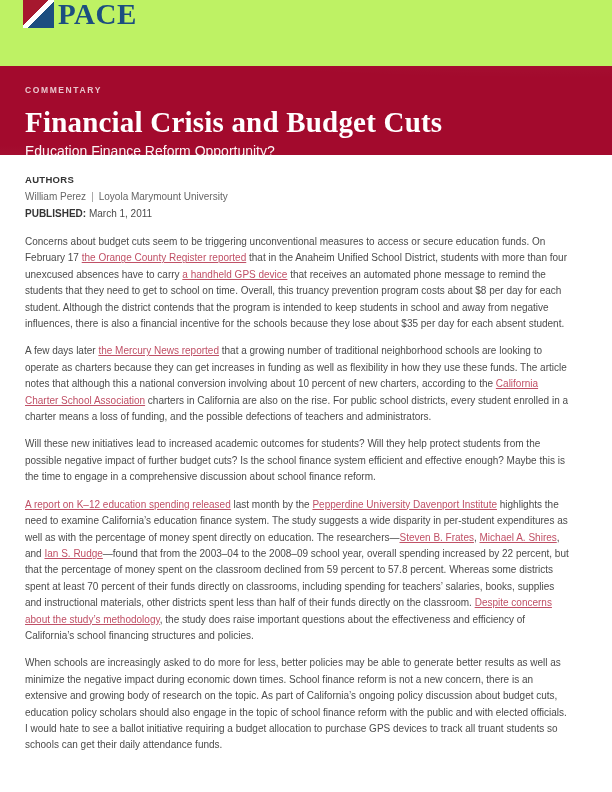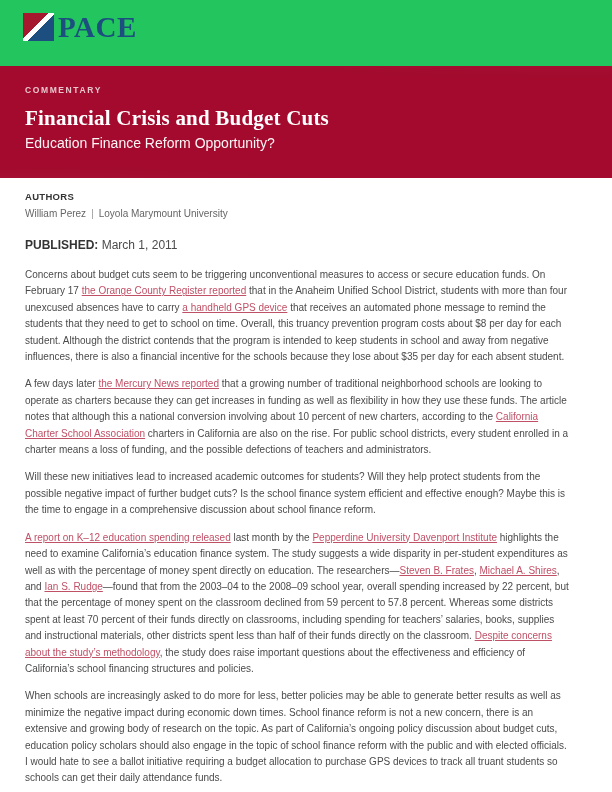--- a/index.html
+++ b/index.html
@@ -7,23 +7,23 @@
     width: 612px; height: 792px;
     margin: 0 auto;
     overflow: hidden;
     font-family: "Liberation Sans", sans-serif;
     -webkit-font-smoothing: antialiased;
   }
 
   
   .page-header {
     height: 66px;
-    background: #22c55e;
+    background: #bef264;
     display: flex;
-    align-items: center;
+    align-items: flex-start;
   }
   .logo {
     display: flex;
     align-items: center;
     margin: 0 0 12px 23px;
   }
   .logo-square {
     width: 31px; height: 28px;
     background: linear-gradient(135deg, #a6182e 0 44%, #ffffff 44% 55%, #1c4e80 55% 100%);
   }
@@ -32,67 +32,67 @@
     font-weight: 700;
     font-size: 29px;
     line-height: 28px;
     color: #1c4e80;
     letter-spacing: 0.5px;
     margin-left: 4px;
   }
 
   
   .banner {
-    height: 112px;
+    height: 89px;
     box-sizing: border-box;
     padding: 19px 25px 0 25px;
     background:
       radial-gradient(120% 70% at 8% 130%, rgba(255,255,255,0.06), rgba(255,255,255,0) 60%),
       radial-gradient(140% 80% at 92% -30%, rgba(255,255,255,0.05), rgba(255,255,255,0) 55%),
       #a30a2d;
   }
   .banner-kicker {
     font-size: 8.5px;
     font-weight: 700;
     letter-spacing: 1.6px;
     color: #e9c6cd;
   }
   .banner-title {
     font-family: "Liberation Serif", serif;
     font-weight: 600;
-    font-size: 21px;
+    font-size: 29px;
     color: #ffffff;
     margin-top: 11px;
     letter-spacing: 0.2px;
   }
   .banner-subtitle {
     font-size: 14px;
     font-weight: 400;
     color: rgba(255,255,255,0.96);
     margin-top: 4px;
   }
 
   
   .content { padding: 0 25px; }
-  .meta { padding-top: 13px; }
+  .meta { padding-top: 19px; }
   .authors-label {
     font-size: 9.5px;
     font-weight: 700;
     color: #343434;
     letter-spacing: 0.3px;
   }
   .author-line {
     margin-top: 6px;
     font-size: 10px;
     color: #666666;
   }
   .author-sep { margin: 0 5px; color: #999999; }
   .published-line {
-    margin-top: 19px;
-    font-size: 12px;
+    margin-top: 6px;
+    font-size: 10px;
     color: #4b4b4b;
   }
   .published-label { font-weight: 700; color: #343434; }
 
   
   .article { margin-top: 15px; }
   .article p {
     margin: 0 16px 11px 0;
     font-size: 10px;
     line-height: 16.4px;

